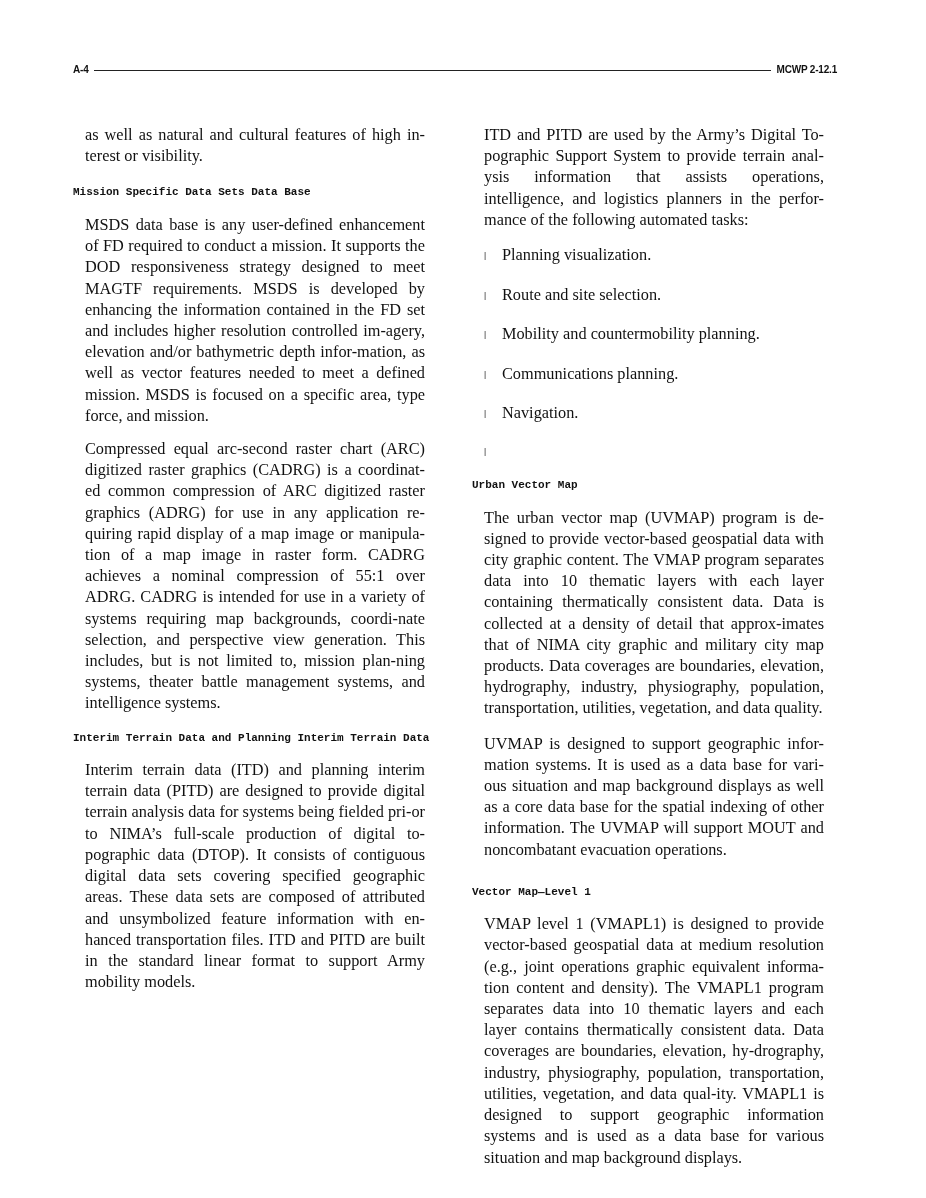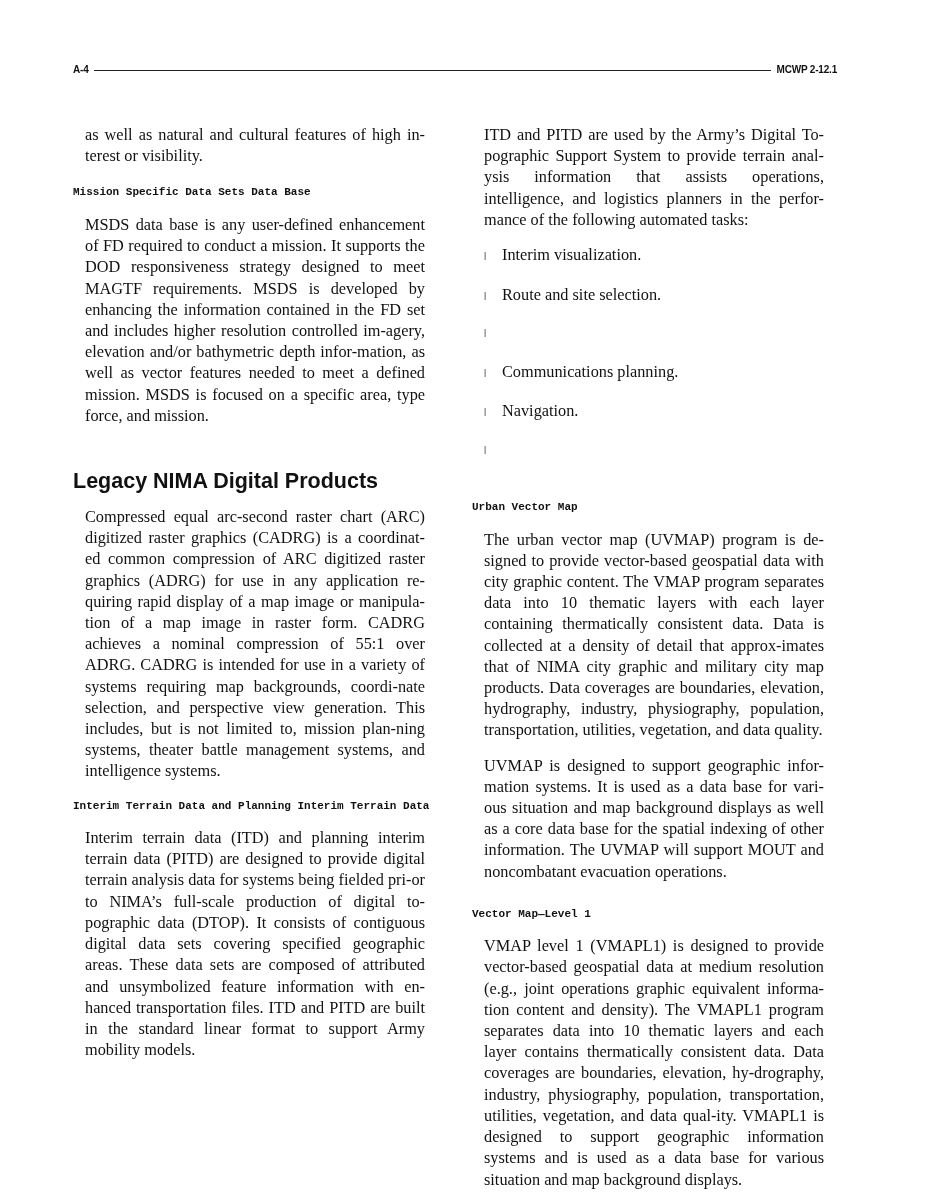--- a/index.html
+++ b/index.html
@@ -24,55 +24,55 @@
   <span class="rule"></span>
   <span>MCWP 2-12.1</span>
 </div>
 
 <div class="col left">
   <p>as well as natural and cultural features of high in-terest or visibility.</p>
 
   <h3 style="margin-top:18px">Mission Specific Data Sets Data Base</h3>
   <p>MSDS data base is any user-defined enhancement of FD required to conduct a mission. It supports the DOD responsiveness strategy designed to meet MAGTF requirements. MSDS is developed by enhancing the information contained in the FD set and includes higher resolution controlled im-agery, elevation and/or bathymetric depth infor-mation, as well as vector features needed to meet a defined mission. MSDS is focused on a specific area, type force, and mission.</p>
 
-  <h2 style="margin-top:42px">Legacy NIMA Digital Products</h2>
 
   <p>Compressed equal arc-second raster chart (ARC) digitized raster graphics (CADRG) is a coordinat-ed common compression of ARC digitized raster graphics (ADRG) for use in any application re-quiring rapid display of a map image or manipula-tion of a map image in raster form. CADRG achieves a nominal compression of 55:1 over ADRG. CADRG is intended for use in a variety of systems requiring map backgrounds, coordi-nate selection, and perspective view generation. This includes, but is not limited to, mission plan-ning systems, theater battle management systems, and intelligence systems.</p>
 
   <h3 style="margin-top:16px">Interim Terrain Data and Planning Interim Terrain Data</h3>
   <p>Interim terrain data (ITD) and planning interim terrain data (PITD) are designed to provide digital terrain analysis data for systems being fielded pri-or to NIMA’s full-scale production of digital to-pographic data (DTOP). It consists of contiguous digital data sets covering specified geographic areas. These data sets are composed of attributed and unsymbolized feature information with en-hanced transportation files. ITD and PITD are built in the standard linear format to support Army mobility models.</p>
 </div>
 
 <div class="col right">
   <p>ITD and PITD are used by the Army’s Digital To-pographic Support System to provide terrain anal-ysis information that assists operations, intelligence, and logistics planners in the perfor-mance of the following automated tasks:</p>
 
   <ul class="bullets" style="margin-top:12px">
     <li>
         <span class="bullet">l</span>
-        <span>Interim visualization.</span>
+        <span>Planning visualization.</span>
       </li>
     <li>
         <span class="bullet">l</span>
         <span>Route and site selection.</span>
       </li>
     <li>
         <span class="bullet">l</span>
+        <span>Mobility and countermobility planning.</span>
       </li>
     <li>
         <span class="bullet">l</span>
         <span>Communications planning.</span>
       </li>
     <li>
         <span class="bullet">l</span>
         <span>Navigation.</span>
       </li>
     <li>
         <span class="bullet">l</span>
       </li>
   </ul>
 
-  <h3 style="margin-top:36px">Urban Vector Map</h3>
+  <h3 style="margin-top:12px">Urban Vector Map</h3>
   <p>The urban vector map (UVMAP) program is de-signed to provide vector-based geospatial data with city graphic content. The VMAP program separates data into 10 thematic layers with each layer containing thermatically consistent data. Data is collected at a density of detail that approx-imates that of NIMA city graphic and military city map products. Data coverages are boundaries, elevation, hydrography, industry, physiography, population, transportation, utilities, vegetation, and data quality.</p>
   <p style="margin-top:14px">UVMAP is designed to support geographic infor-mation systems. It is used as a data base for vari-ous situation and map background displays as well as a core data base for the spatial indexing of other information. The UVMAP will support MOUT and noncombatant evacuation operations.</p>
 
   <h3 style="margin-top:24px">Vector Map—Level 1</h3>
   <p>VMAP level 1 (VMAPL1) is designed to provide vector-based geospatial data at medium resolution (e.g., joint operations graphic equivalent informa-tion content and density). The VMAPL1 program separates data into 10 thematic layers and each layer contains thermatically consistent data. Data coverages are boundaries, elevation, hy-drography, industry, physiography, population, transportation, utilities, vegetation, and data qual-ity. VMAPL1 is designed to support geographic information systems and is used as a data base for various situation and map background displays.</p>
 </div>
 
 </body></html>

